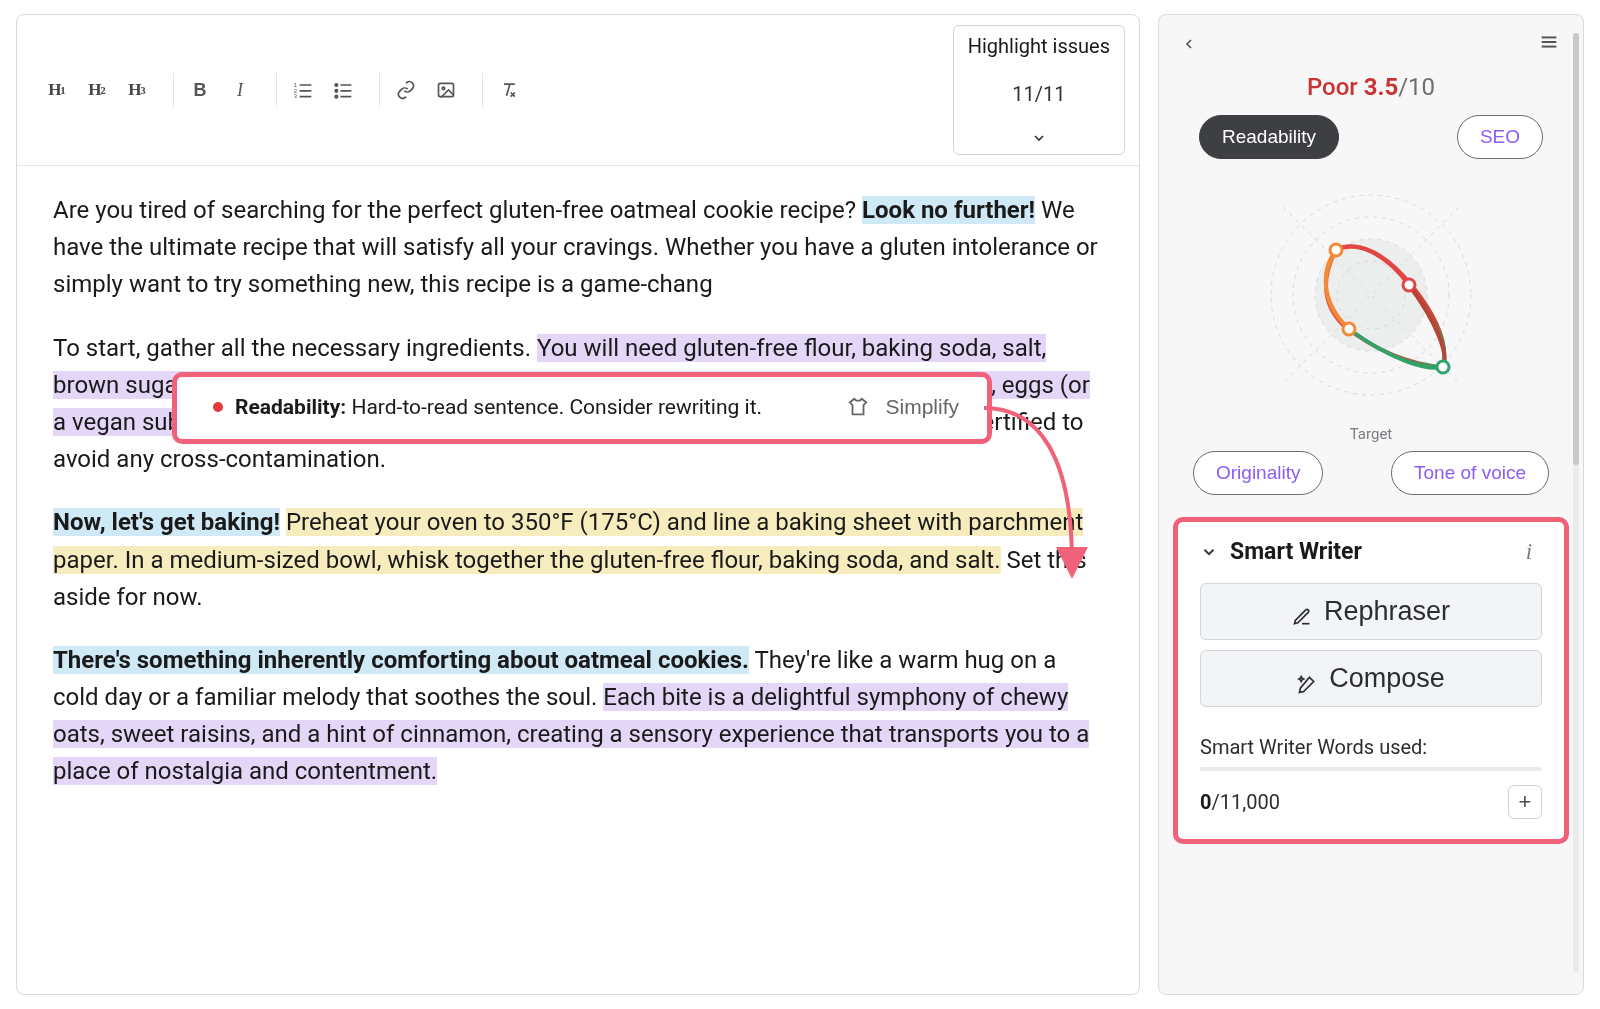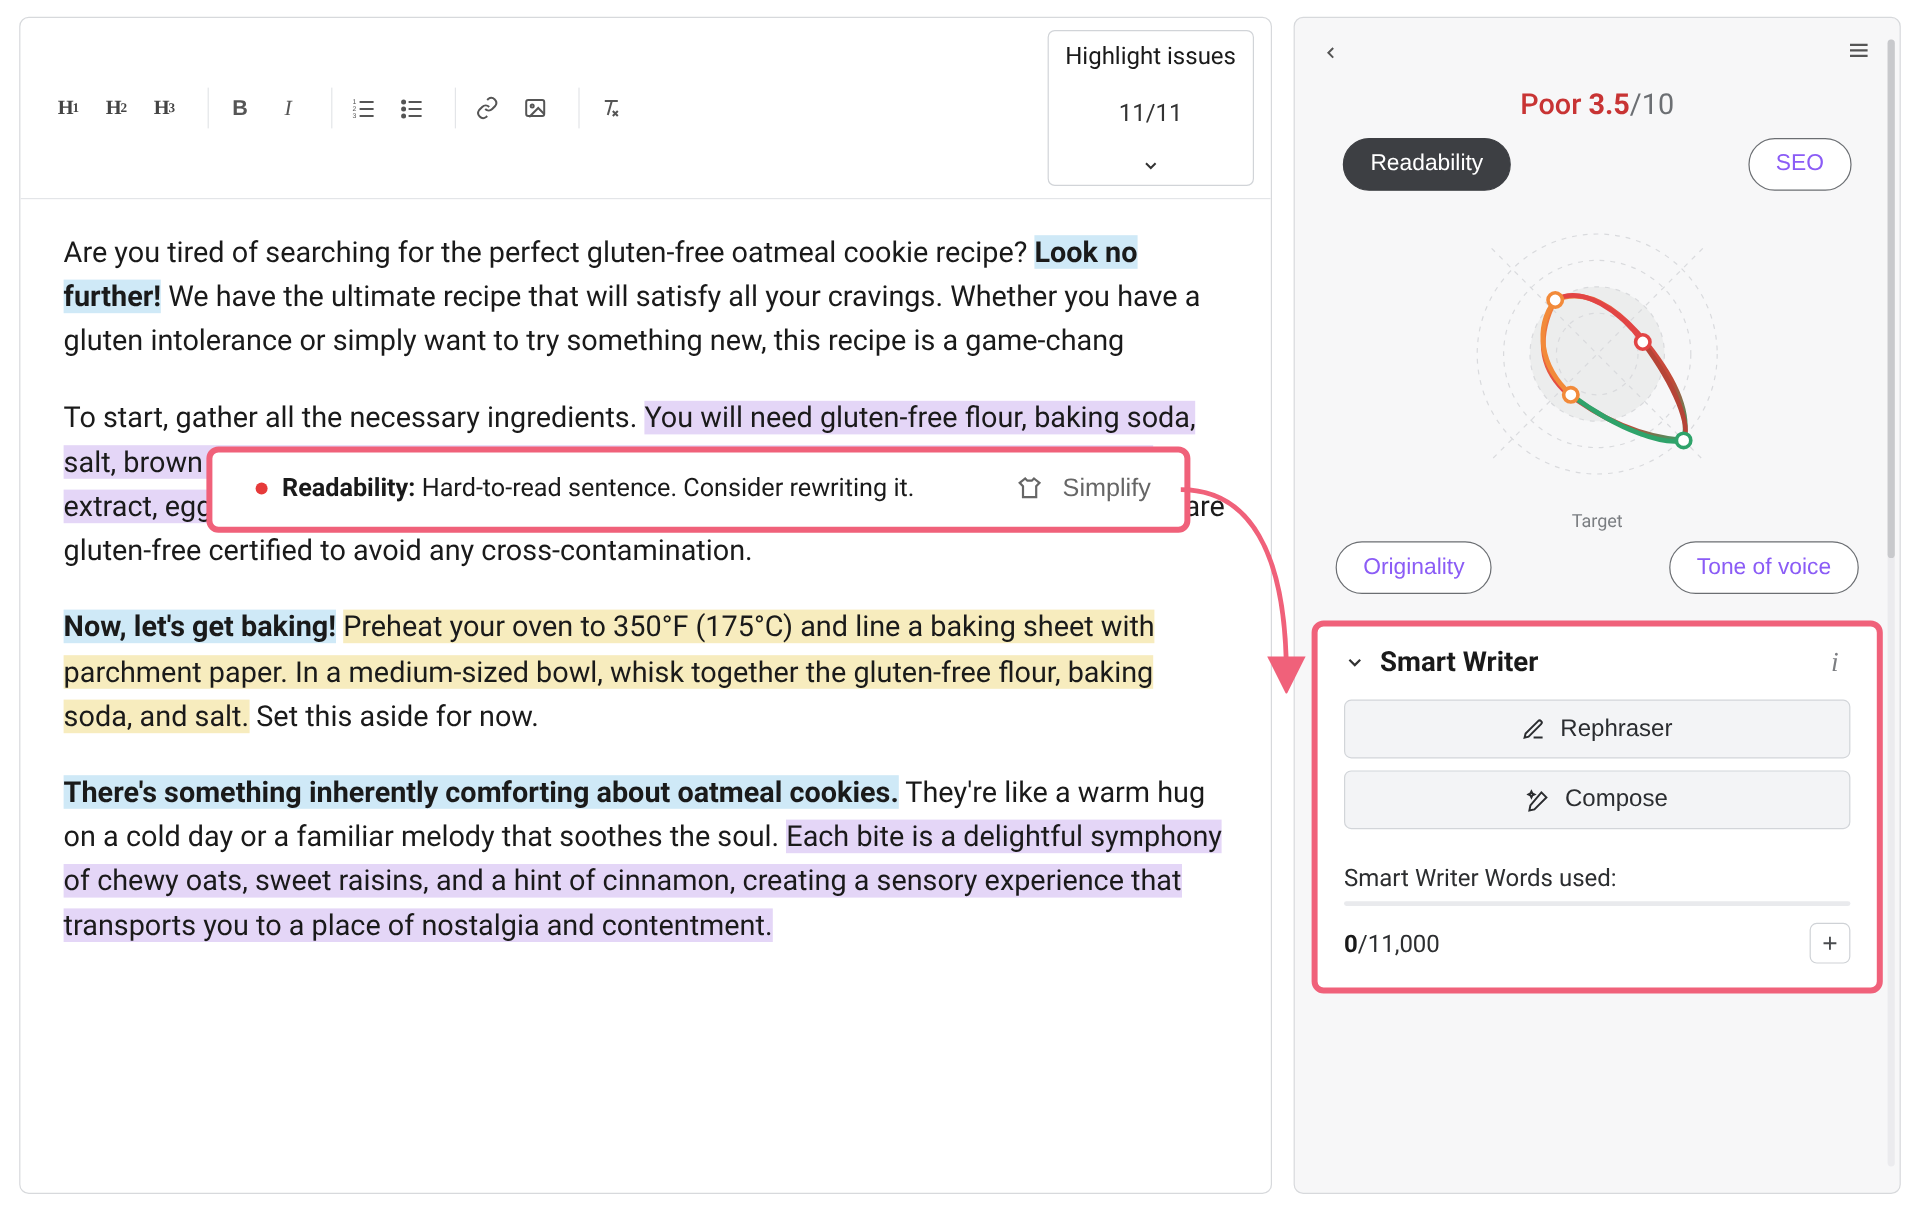--- a/index.html
+++ b/index.html
@@ -25,21 +25,21 @@
   
   .readability-callout { position:absolute; left:172px; top:372px; width:820px; background:#fff; border:5px solid #f0617a; border-radius:10px; padding:18px 28px 20px 36px; display:flex; align-items:center; gap:12px; font-size:21px;}
   .readability-callout .dot { width:10px; height:10px; border-radius:50%; background:#e63a3a; flex-shrink:0;}
   .readability-callout strong { font-weight:700; }
   .readability-callout .flex { flex:1; }
   .simplify-btn { display:inline-flex; align-items:center; gap:16px; color:#666; background:none; border:none; font-size:21px; cursor:pointer; font-weight:400;}
   .simplify-btn svg { width:22px; height:22px; }
   
   .annotation-arrow { position:absolute; pointer-events:none; z-index:4;}
   
-  .sidebar { width:506px; flex-shrink:0; border:1px solid #d7d9dc; border-radius:8px; background:#f7f7f8; display:flex; flex-direction:column; position:relative;}
+  .sidebar { width:426px; flex-shrink:0; border:1px solid #d7d9dc; border-radius:8px; background:#f7f7f8; display:flex; flex-direction:column; position:relative;}
   .sidebar-header { display:flex; align-items:center; justify-content:space-between; padding:14px 18px 10px 14px;}
   .sidebar-header button { width:32px; height:32px; border:none; background:transparent; color:#555; font-size:22px; cursor:pointer; border-radius:4px;}
   .sidebar-scroll { position:absolute; right:4px; top:18px; bottom:22px; width:6px;}
   .sidebar-scroll .track{ position:absolute; inset:0; background:#ebebee; border-radius:3px;}
   .sidebar-scroll .thumb{ position:absolute; top:0; left:0; right:0; height:46%; background:#c8c9cc; border-radius:3px;}
   .score-line { text-align:center; font-size:24px; padding:2px 0 14px;}
   .score-line .label { color:#c83434; font-weight:500;}
   .score-line .score { color:#c83434; font-weight:700;}
   .score-line .outof { color:#6c6f73;}
   .chips-row { display:flex; justify-content:center; gap:0; padding:0 28px 2px;}
@@ -48,21 +48,21 @@
   .radar-wrap { display:flex; justify-content:center; padding:6px 0 6px;}
   .radar-wrap svg { width:260px; height:260px;}
   .target-label { text-align:center; color:#7a7d81; font-size:15px; margin-top:-6px; margin-bottom:8px;}
   .chips-row.second { padding-top:4px;}
   
   .smart-panel { margin:22px 14px 14px 14px; background:#fff; border:5px solid #f0617a; border-radius:10px; padding:16px 22px 20px;}
   .smart-panel .head { display:flex; align-items:center; gap:12px; font-size:23px; font-weight:700; margin-bottom:18px;}
   .smart-panel .head .info { margin-left:auto; font-style:italic; font-family:Georgia, serif; color:#7c7e82; width:26px; height:26px; display:inline-flex;align-items:center;justify-content:center; border-radius:50%; cursor:pointer; font-weight:400;}
   .smart-panel .chev { width:18px; height:18px;}
   .smart-actions { display:flex; flex-direction:column; gap:10px;}
-  .smart-btn { display:flex; align-items:center; justify-content:center; gap:12px; background:#f3f4f6; border:1px solid #d2d5d9; border-radius:6px; padding:12px 10px; font-size:20px; color:#2b2d30; cursor:pointer; font-weight:500;}
+  .smart-btn { display:flex; align-items:flex-end; justify-content:center; gap:12px; background:#f3f4f6; border:1px solid #d2d5d9; border-radius:6px; padding:12px 10px; font-size:27px; color:#2b2d30; cursor:pointer; font-weight:500;}
   .smart-btn svg { width:20px; height:20px;}
   .smart-usage { margin-top:28px; font-size:20px; color:#2c2e30;}
   .smart-usage .bar { height:4px; width:100%; background:#e9eaed; margin-top:8px; margin-bottom:14px; border-radius:2px;}
   .smart-usage .row { display:flex; align-items:center; justify-content:space-between;}
   .smart-usage .used strong { font-weight:700; color:#1a1a1a;}
   .smart-usage .plus { width:34px; height:34px; border:1px solid #cfd2d6; border-radius:6px; background:#fff; color:#4a4c4f; font-size:22px; cursor:pointer; display:inline-flex; align-items:center; justify-content:center;}
 </style>
 </head>
 <body>
 

